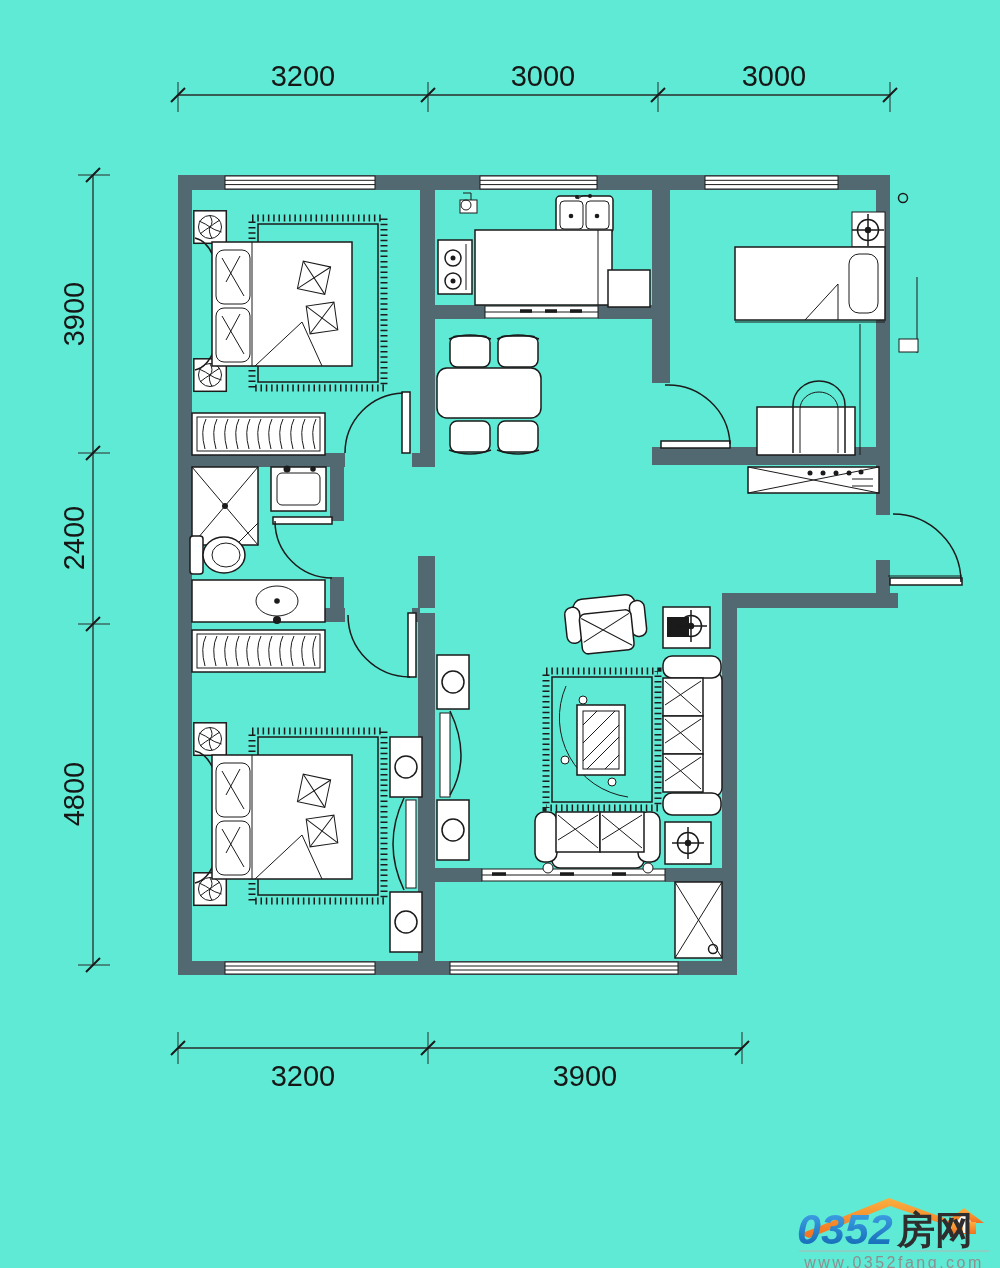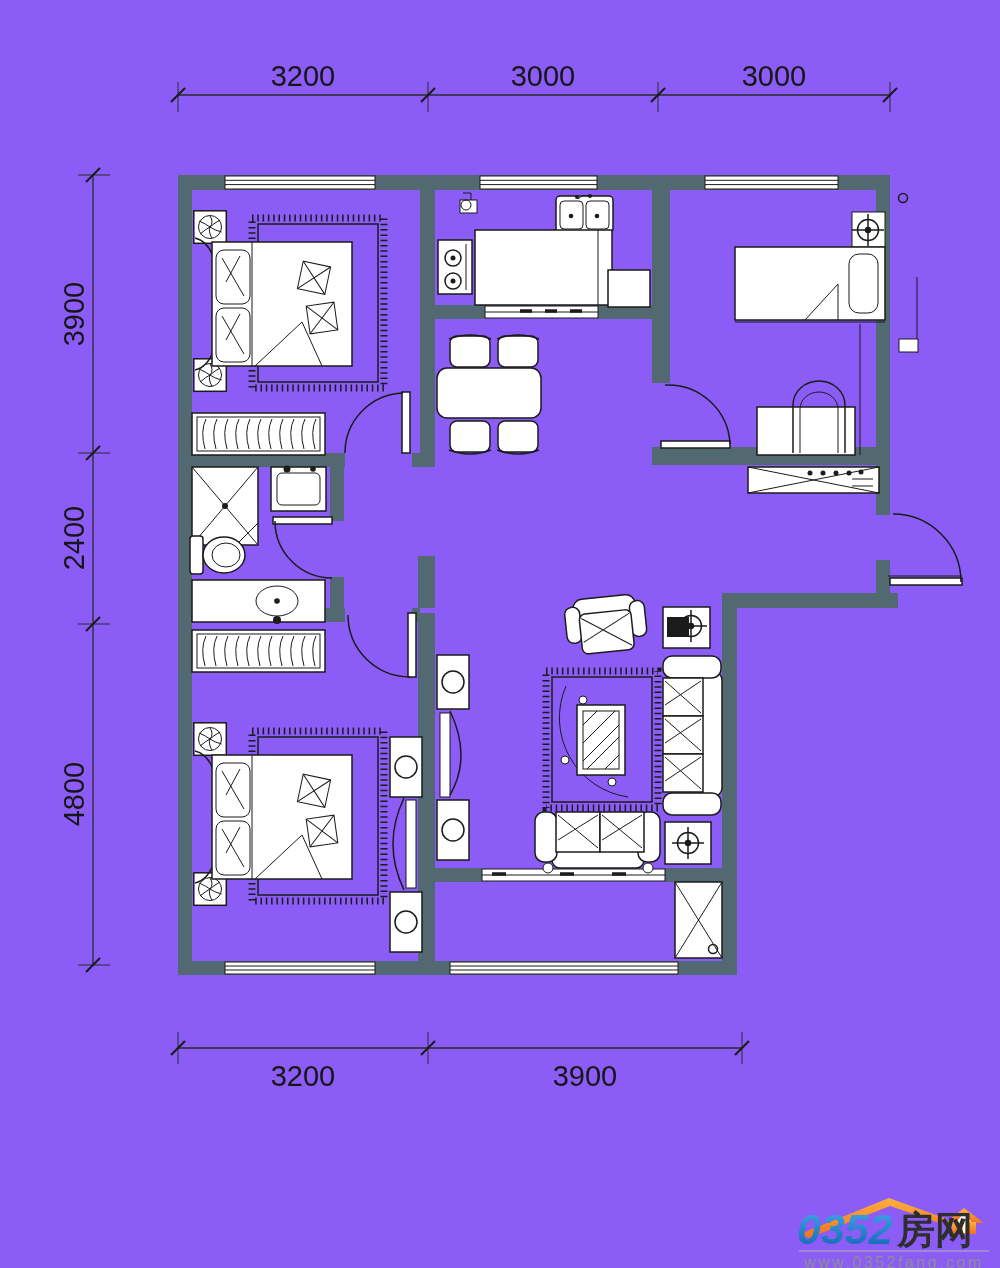--- a/index.html
+++ b/index.html
@@ -1,16 +1,16 @@
 <!DOCTYPE html>
 <html><head>
 <meta charset="utf-8">
 <style>
   html,body{margin:0;padding:0;background:#ffffff;}
-  #stage{position:relative;width:1000px;height:1268px;background:#8b5cf6;overflow:hidden;
+  #stage{position:relative;width:1000px;height:1268px;background:#5eead4;overflow:hidden;
          font-family:"Liberation Sans",sans-serif;}
   svg{position:absolute;left:0;top:0;}
   .wall{fill:#536972;stroke:none;}
   .ln{stroke:#1b1b1b;stroke-width:1.5;fill:none;}
   .lnth{stroke:#1b1b1b;stroke-width:1;fill:none;}
   .fw{fill:#ffffff;stroke:#1b1b1b;stroke-width:1.5;}
   .fwth{fill:#ffffff;stroke:#1b1b1b;stroke-width:1;}
   .blk{fill:#1b1b1b;stroke:none;}
   .dimln{stroke:#2a2a2a;stroke-width:1.3;fill:none;}
   .ext{stroke:#2a2a2a;stroke-width:1;fill:none;}

